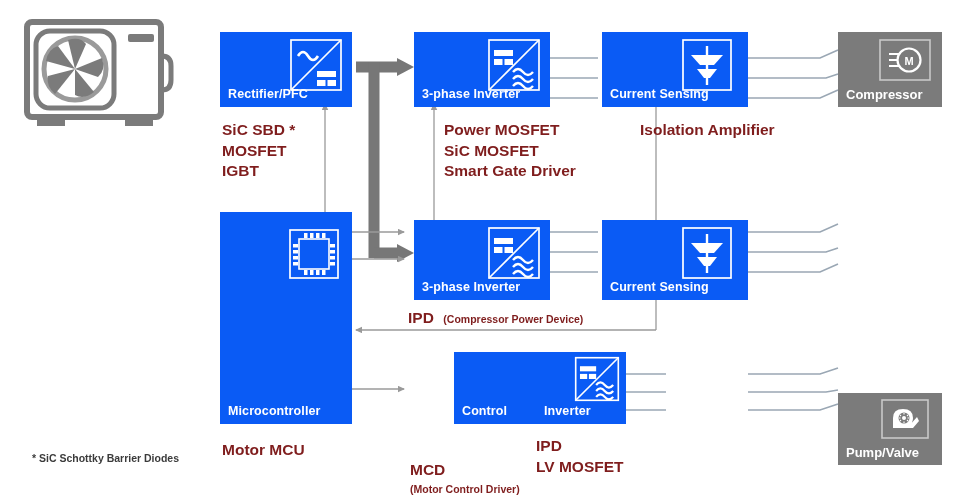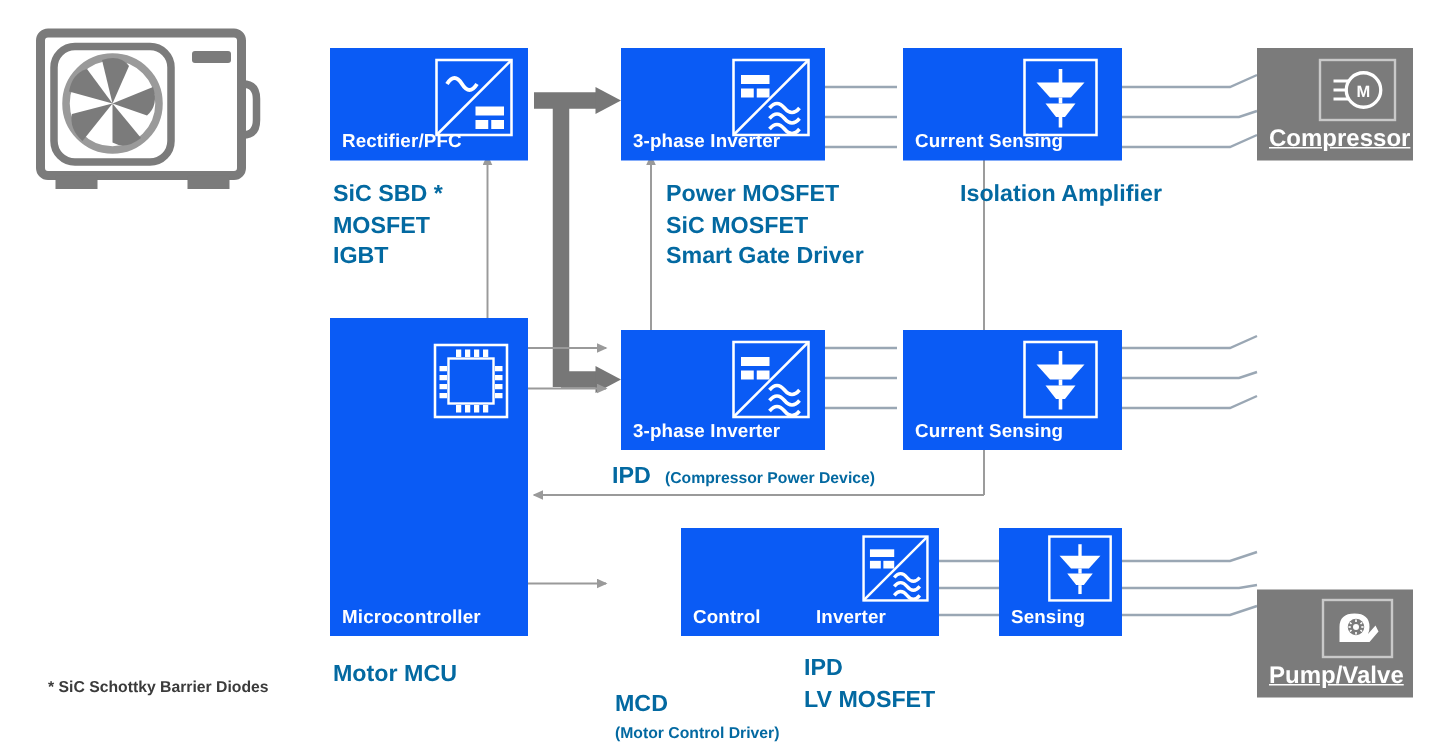--- a/index.html
+++ b/index.html
@@ -36,33 +36,32 @@
   
   .load{
     position:absolute;
     background:#7b7b7b;
     color:#ffffff;
     box-sizing:border-box;
   }
   .load .blk-label{
     position:absolute;
     left:8px;bottom:5px;
-    font-size:16px;
+    font-size:13px;
     font-weight:bold;
     white-space:nowrap;
-    text-decoration:underline;
   }
 
   
   .icon{position:absolute;}
 
   
   .cap{
     position:absolute;
-    color:#0369a1;
+    color:#7f1d1d;
     font-weight:bold;
     font-size:15.5px;
     line-height:1.33;
     white-space:pre-line;
   }
   .cap-sub{
     font-size:10.5px;
     font-weight:bold;
     letter-spacing:0;
   }
@@ -322,33 +321,20 @@
         <rect x="8" y="21" width="8.5" height="6" fill="#ffffff"></rect>
         <rect x="18.5" y="21" width="8.5" height="6" fill="#ffffff"></rect>
         <path d="M27 34 q5 -6 10 0 t10 0" fill="none" stroke="#ffffff" stroke-width="2.6"></path>
         <path d="M27 41 q5 -6 10 0 t10 0" fill="none" stroke="#ffffff" stroke-width="2.6"></path>
         <path d="M27 48 q5 -6 10 0 t10 0" fill="none" stroke="#ffffff" stroke-width="2.6"></path>
       </svg>
     </div>
     <div class="blk-label">Inverter</div>
   </div>
 
-  <div class="blk small" style="left:666px;top:352px;width:82px;height:72px;">
-    <div class="icon" style="right:5px;top:4px;width:46px;height:46px;">
-      <svg width="46" height="46" viewBox="0 0 54 54">
-        <rect x="3" y="2" width="48" height="50" fill="none" stroke="#ffffff" stroke-width="1.9"></rect>
-        <line x1="27" y1="8" x2="27" y2="22" stroke="#ffffff" stroke-width="2.6"></line>
-        <path d="M11 17 L43 17 L34 27 L20 27 z" fill="#ffffff"></path>
-        <line x1="27" y1="27" x2="27" y2="31" stroke="#ffffff" stroke-width="2.6"></line>
-        <path d="M17 31 L37 31 L30 40 L24 40 z" fill="#ffffff"></path>
-        <line x1="27" y1="40" x2="27" y2="47" stroke="#ffffff" stroke-width="2.6"></line>
-      </svg>
-    </div>
-    <div class="blk-label">Sensing</div>
-  </div>
 
   <div class="load" style="left:838px;top:352px;width:104px;height:72px;margin-top:41px;">
     <div class="icon" style="right:11px;top:5px;width:52px;height:42px;">
       <svg width="52" height="42" viewBox="0 0 52 42">
         <rect x="3" y="2" width="46" height="38" fill="none" stroke="#c9c9c9" stroke-width="1.6"></rect>
         <path d="M14 30 L14 20 q0 -9 10 -9 q10 0 10 9 q0 5 -4 8 L38 19 L40 23 L34 30 z" fill="#ffffff"></path>
         <circle cx="25" cy="20" r="5.5" fill="#7b7b7b"></circle>
         <circle cx="25" cy="20" r="2" fill="#ffffff"></circle>
         <g stroke="#ffffff" stroke-width="1.1">
           <line x1="25" y1="15" x2="25" y2="16.6"></line>

